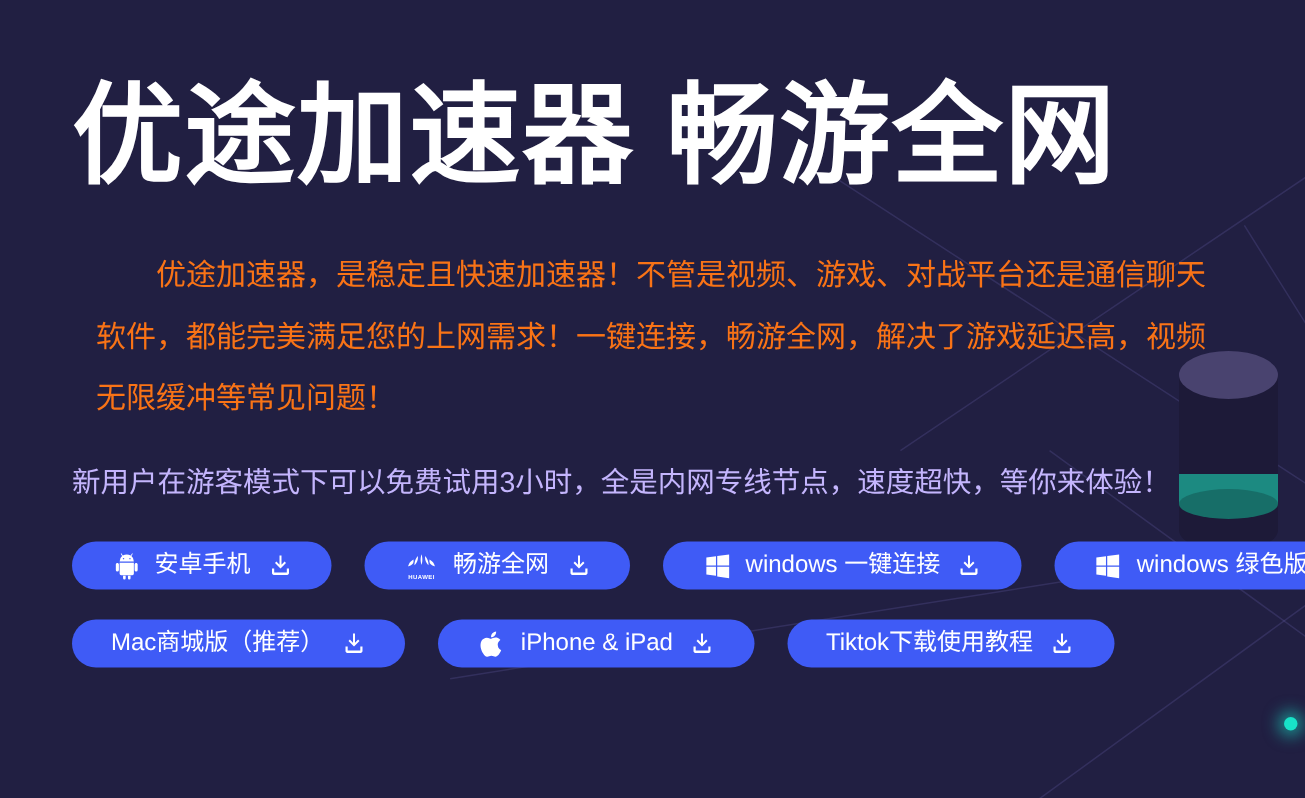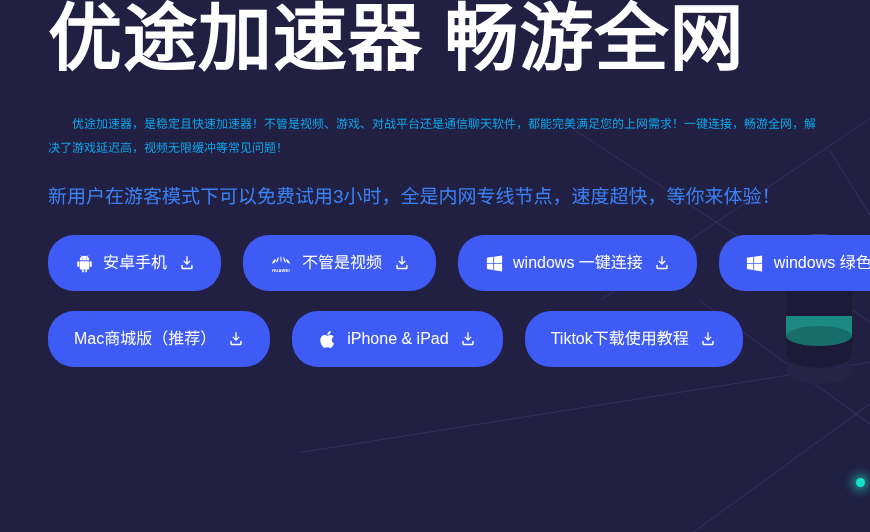--- a/index.html
+++ b/index.html
@@ -101,40 +101,41 @@
 
   
   .content {
     position: relative;
     z-index: 2;
     padding: 0 48px;
   }
 
   .hero-title {
     margin: 0;
+    padding-top: 52px;
     color: #ffffff;
     font-size: 74px;
     line-height: 1.05;
     font-weight: 700;
     letter-spacing: 1px;
     white-space: nowrap;
   }
 
   .hero-desc {
-    margin: 34px 0 0 0;
-    color: #0ea5e9;
-    font-size: 12px;
+    margin: 34px 0 0 16px;
+    color: #f97316;
+    font-size: 20px;
     line-height: 2.05;
     text-indent: 2em;
     max-width: 790px;
   }
 
   .hero-highlight {
     margin: 22px 0 0 0;
-    color: #3b82f6;
+    color: #c4b5fd;
     font-size: 19px;
     line-height: 1.5;
     font-weight: 400;
     white-space: nowrap;
   }
 
   .btn-rows {
     margin-top: 24px;
   }
   .btn-row {
@@ -145,21 +146,21 @@
 
   .dl-btn {
     display: inline-flex;
     align-items: center;
     justify-content: center;
     gap: 9px;
     background: #3f5bf6;
     color: #ffffff;
     border: none;
     border-radius: 26px;
-    height: 56px;
+    height: 32px;
     padding: 0 26px;
     font-size: 16px;
     font-family: "Liberation Sans", "DejaVu Sans", sans-serif;
     cursor: pointer;
     white-space: nowrap;
     box-sizing: border-box;
   }
 
   .btn-label { line-height: 1; }
 
@@ -257,21 +258,21 @@
           <span class="huawei-wrap">
             <svg width="22" height="14" viewBox="0 0 48 30" fill="#ffffff">
               <path d="M24 3c-1.1 3.4-1.5 7.2-1.1 10.6.3 2.6 1 4.6 1.1 4.9.1-.3.8-2.3 1.1-4.9.4-3.4 0-7.2-1.1-10.6z"></path>
               <path d="M18.6 5.6c-2.3 2.6-3.8 5.8-4.4 8.8-.5 2.3-.4 4.2-.3 4.5.2-.2 1.5-1.6 2.8-3.6 1.7-2.6 2.6-6.2 1.9-9.7z"></path>
               <path d="M29.4 5.6c-.7 3.5.2 7.1 1.9 9.7 1.3 2 2.6 3.4 2.8 3.6.1-.3.2-2.2-.3-4.5-.6-3-2.1-6.2-4.4-8.8z"></path>
               <path d="M12.3 10.8c-2.9 1.6-5.2 3.9-6.5 6.3-1 1.8-1.3 3.3-1.3 3.6.3-.1 2.2-.6 4.2-1.6 2.6-1.3 4.5-4 3.6-8.3z"></path>
               <path d="M35.7 10.8c-.9 4.3 1 7 3.6 8.3 2 1 3.9 1.5 4.2 1.6 0-.3-.3-1.8-1.3-3.6-1.3-2.4-3.6-4.7-6.5-6.3z"></path>
             </svg>
             <span class="huawei-text">HUAWEI</span>
           </span>
-          <span class="btn-label">不管是视频</span>
+          <span class="btn-label">畅游全网</span>
           <span class="dl-icon">
             <svg width="16" height="16" viewBox="0 0 24 24" fill="#ffffff">
               <path d="M11 2h2v9.2l3.1-3.1 1.4 1.4L12 15l-5.5-5.5 1.4-1.4L11 11.2V2z"></path>
               <path d="M3.5 15h2.2v4.1h12.6V15h2.2v4.6c0 1-.8 1.8-1.8 1.8H5.3c-1 0-1.8-.8-1.8-1.8V15z"></path>
             </svg>
           </span>
         </button>
 
         <button class="dl-btn">
           <span class="lead-icon">

